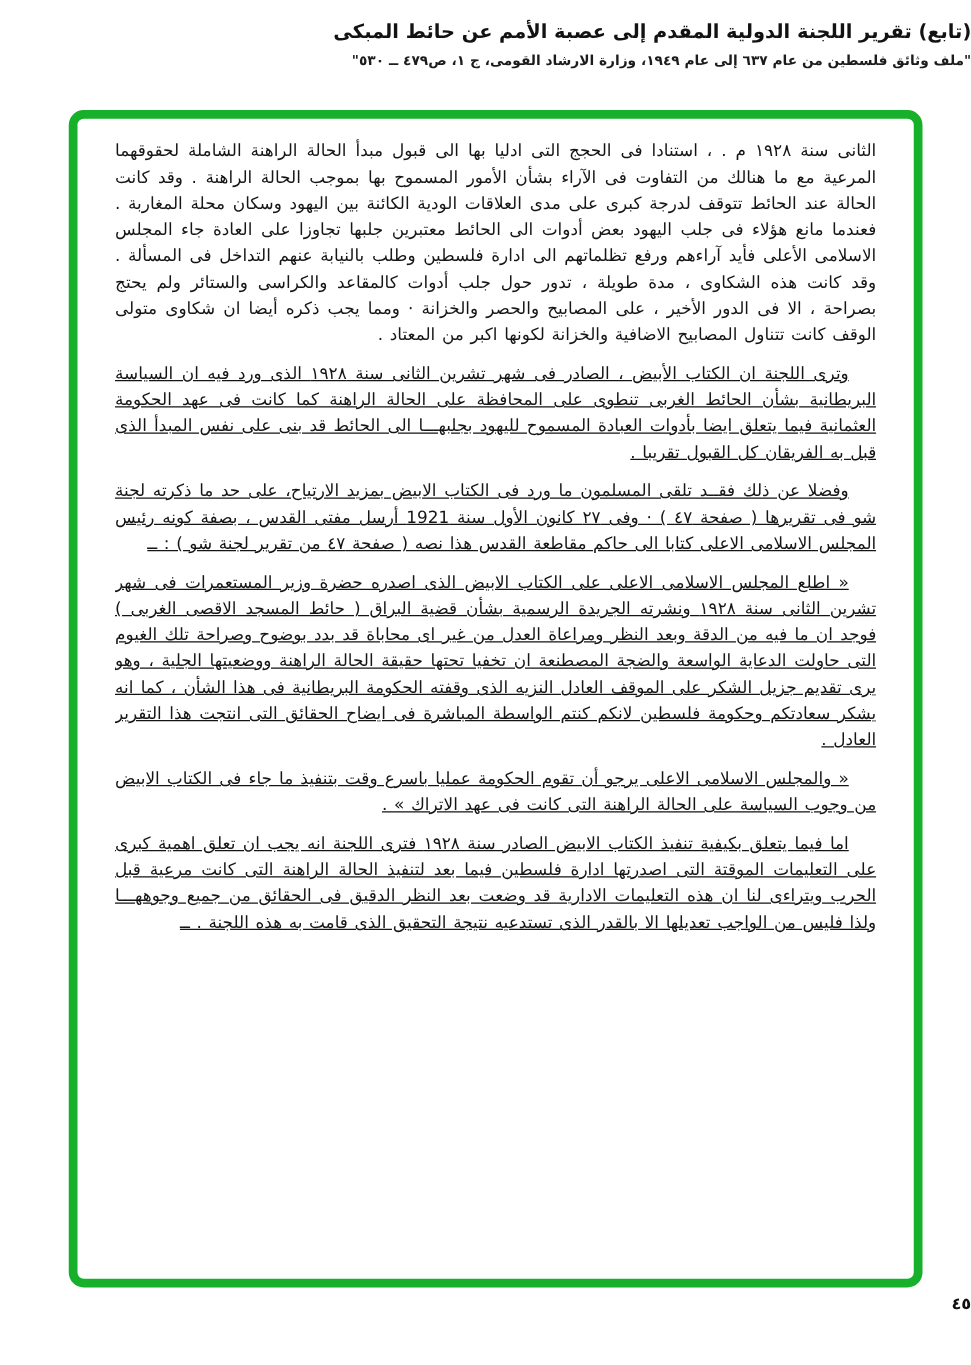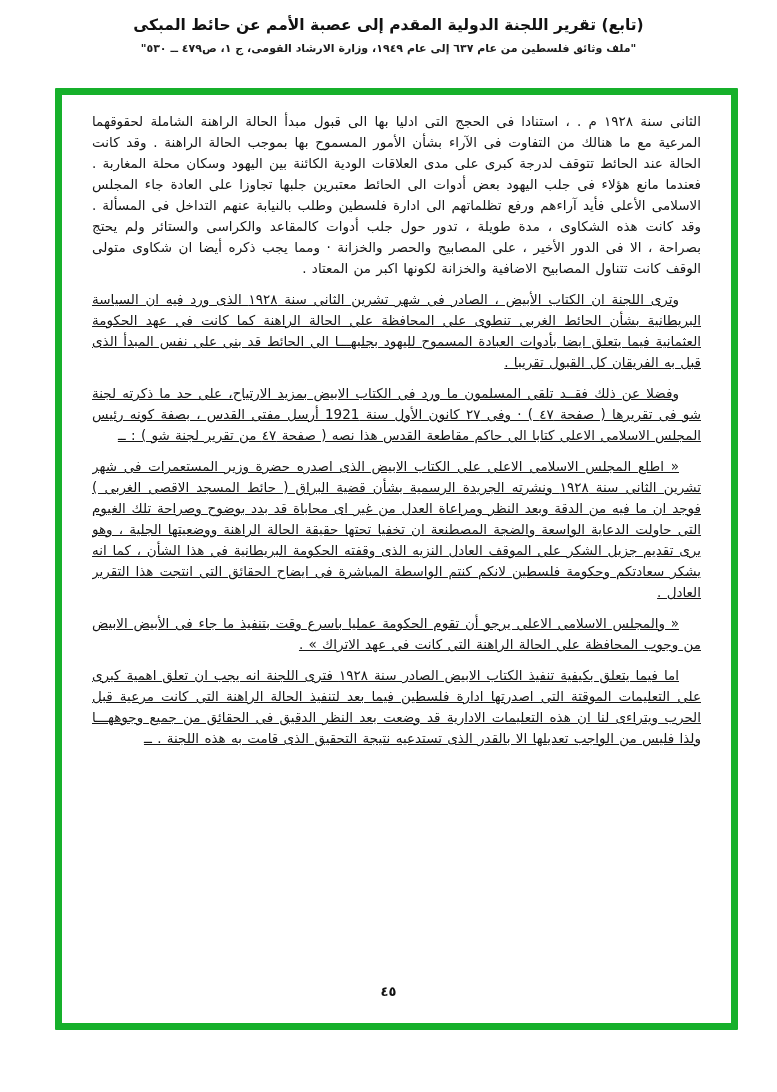--- a/index.html
+++ b/index.html
@@ -13,21 +13,21 @@
     position: relative;
     font-family: "DejaVu Sans", sans-serif;
     color: #151515;
     overflow: hidden;
   }
   .header {
     position: absolute;
     top: 16px;
     left: 0;
     width: 777px;
-    text-align: center;
+    text-align: right;
     direction: rtl;
   }
   .header-title {
     font-size: 15.5px;
     font-weight: bold;
     letter-spacing: 0px;
     color: #121212;
     margin: 0 0 8px 0;
   }
   .header-source {
@@ -36,21 +36,21 @@
     color: #1c1c1c;
     margin: 0;
   }
   .content-frame {
     position: absolute;
     left: 55px;
     top: 88px;
     width: 669px;
     height: 928px;
     border: 7px solid #16b02b;
-    border-radius: 1px;
+    border-radius: 12px;
     box-sizing: content-box;
     background: #ffffff;
     overflow: hidden;
   }
   .content-inner {
     position: absolute;
     top: 16px;
     right: 30px;
     left: 30px;
     bottom: 6px;
@@ -63,41 +63,40 @@
     font-size: 13.5px;
     line-height: 21px;
     word-spacing: 1px;
   }
   .content-inner p.indent {
     text-indent: 22px;
     text-decoration: underline;
   }
   .page-number {
     position: absolute;
-    top: 984px;
+    top: 1036px;
     left: 0;
     width: 777px;
-    text-align: center;
     font-size: 13px;
     font-weight: bold;
     color: #111111;
   }
 </style>
 </head>
 <body>
 
 <div class="header">
   <p class="header-title">(تابع) تقرير اللجنة الدولية المقدم إلى عصبة الأمم عن حائط المبكى</p>
   <p class="header-source">"ملف وثائق فلسطين من عام ٦٣٧ إلى عام ١٩٤٩، وزارة الارشاد القومى، ج ١، ص٤٧٩ ــ ٥٣٠"</p>
 </div>
 
 <div class="content-frame">
   <div class="content-inner">
     <p>الثانى سنة ١٩٢٨ م . ، استنادا فى الحجج التى ادليا بها الى قبول مبدأ الحالة الراهنة الشاملة لحقوقهما المرعية مع ما هنالك من التفاوت فى الآراء بشأن الأمور المسموح بها بموجب الحالة الراهنة . وقد كانت الحالة عند الحائط تتوقف لدرجة كبرى على مدى العلاقات الودية الكائنة بين اليهود وسكان محلة المغاربة . فعندما مانع هؤلاء فى جلب اليهود بعض أدوات الى الحائط معتبرين جلبها تجاوزا على العادة جاء المجلس الاسلامى الأعلى فأيد آراءهم ورفع تظلماتهم الى ادارة فلسطين وطلب بالنيابة عنهم التداخل فى المسألة . وقد كانت هذه الشكاوى ، مدة طويلة ، تدور حول جلب أدوات كالمقاعد والكراسى والستائر ولم يحتج بصراحة ، الا فى الدور الأخير ، على المصابيح والحصر والخزانة · ومما يجب ذكره أيضا ان شكاوى متولى الوقف كانت تتناول المصابيح الاضافية والخزانة لكونها اكبر من المعتاد .</p>
     <p class="indent">وترى اللجنة ان الكتاب الأبيض ، الصادر فى شهر تشرين الثانى سنة ١٩٢٨ الذى ورد فيه ان السياسة البريطانية بشأن الحائط الغربى تنطوى على المحافظة على الحالة الراهنة كما كانت فى عهد الحكومة العثمانية فيما يتعلق ايضا بأدوات العبادة المسموح لليهود بجلبهـــا الى الحائط قد بنى على نفس المبدأ الذى قبل به الفريقان كل القبول تقريبا .</p>
     <p class="indent">وفضلا عن ذلك فقــد تلقى المسلمون ما ورد فى الكتاب الابيض بمزيد الارتياح، على حد ما ذكرته لجنة شو فى تقريرها ( صفحة ٤٧ ) · وفى ٢٧ كانون الأول سنة 1921 أرسل مفتى القدس ، بصفة كونه رئيس المجلس الاسلامى الاعلى كتابا الى حاكم مقاطعة القدس هذا نصه ( صفحة ٤٧ من تقرير لجنة شو ) : ــ</p>
     <p class="indent">« اطلع المجلس الاسلامى الاعلى على الكتاب الابيض الذى اصدره حضرة وزير المستعمرات فى شهر تشرين الثانى سنة ١٩٢٨ ونشرته الجريدة الرسمية بشأن قضية البراق ( حائط المسجد الاقصى الغربى ) فوجد ان ما فيه من الدقة وبعد النظر ومراعاة العدل من غير اى محاباة قد بدد بوضوح وصراحة تلك الغيوم التى حاولت الدعاية الواسعة والضجة المصطنعة ان تخفيا تحتها حقيقة الحالة الراهنة ووضعيتها الجلية ، وهو يرى تقديم جزيل الشكر على الموقف العادل النزيه الذى وقفته الحكومة البريطانية فى هذا الشأن ، كما انه يشكر سعادتكم وحكومة فلسطين لانكم كنتم الواسطة المباشرة فى ايضاح الحقائق التى انتجت هذا التقرير العادل .</p>
-    <p class="indent">« والمجلس الاسلامى الاعلى يرجو أن تقوم الحكومة عمليا باسرع وقت بتنفيذ ما جاء فى الأبيض الابيض من وجوب المحافظة على الحالة الراهنة التى كانت فى عهد الاتراك » .</p>
+    <p class="indent">« والمجلس الاسلامى الاعلى يرجو أن تقوم الحكومة عمليا باسرع وقت بتنفيذ ما جاء فى الكتاب الابيض من وجوب السياسة على الحالة الراهنة التى كانت فى عهد الاتراك » .</p>
     <p class="indent">اما فيما يتعلق بكيفية تنفيذ الكتاب الابيض الصادر سنة ١٩٢٨ فترى اللجنة انه يجب ان تعلق اهمية كبرى على التعليمات الموقتة التى اصدرتها ادارة فلسطين فيما بعد لتنفيذ الحالة الراهنة التى كانت مرعية قبل الحرب ويتراءى لنا ان هذه التعليمات الادارية قد وضعت بعد النظر الدقيق فى الحقائق من جميع وجوههـــا ولذا فليس من الواجب تعديلها الا بالقدر الذى تستدعيه نتيجة التحقيق الذى قامت به هذه اللجنة . ــ</p>
   </div>
 </div>
 
 <div class="page-number">٤٥</div>
 
 </body></html>

